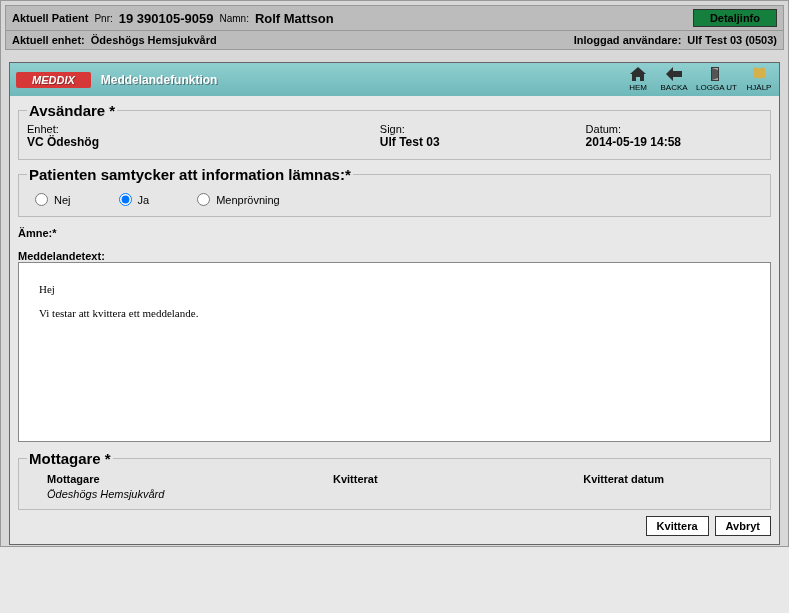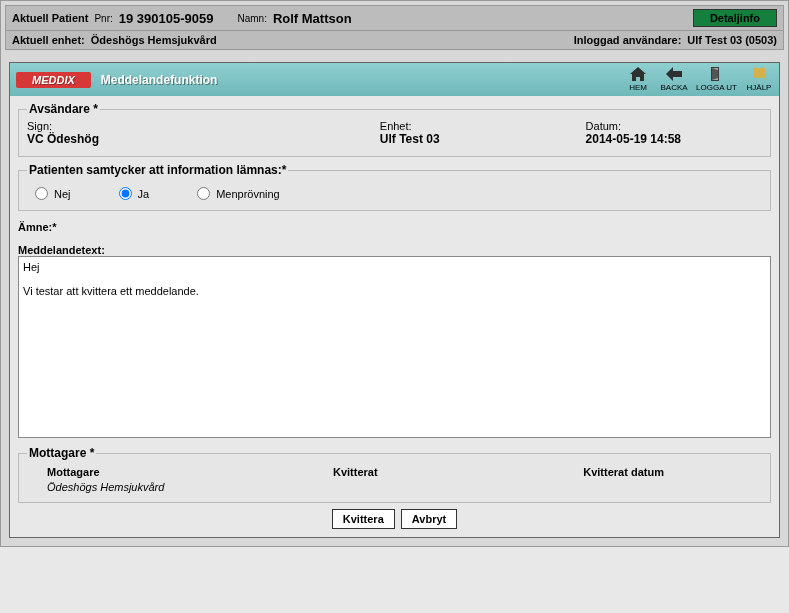--- a/index.html
+++ b/index.html
@@ -120,23 +120,23 @@
       width: 350px;
       font-size: 11px;
       padding: 2px 4px;
       border: 1px solid #888;
     }
     .msg-label { font-weight: bold; margin-top: 8px; font-size: 11px; }
     .msg-text {
       width: 100%;
       flex: 1;
       min-height: 180px;
-      font-family: Liberation Sans, sans-serif;
-      font-size: 11px;
-      padding: 4px;
+      font-family: Liberation Serif, serif;
+      font-size: 11px;
+      padding: 20px;
       border: 1px solid #888;
       resize: none;
       overflow-y: scroll;
       background: #fff;
     }
     .recip-head {
       display: grid;
       grid-template-columns: 40% 35% 25%;
       font-weight: bold;
       font-size: 11px;
@@ -144,35 +144,35 @@
     }
     .recip-row {
       display: grid;
       grid-template-columns: 40% 35% 25%;
       font-style: italic;
       font-size: 11px;
       padding: 1px 0 1px 20px;
     }
     .action-row {
       display: flex;
-      justify-content: center;
+      justify-content: flex-end;
       gap: 6px;
       margin-top: 6px;
     }
     .action-btn {
       background: #fff;
       border: 1px solid #333;
       padding: 3px 10px;
       font-size: 11px;
       font-weight: bold;
       cursor: pointer;
     }
     legend.fieldset-label-legend {
       font-weight: bold;
-      font-size: 12px;
+      font-size: 15px;
       padding: 0 2px;
     }
     fieldset {
       border: 1px solid #bbb;
       padding: 4px 8px 10px 8px;
       background: #e6e6e6;
     }
     .sender-grid {
       display: grid;
       grid-template-columns: 48% 28% 24%;
@@ -180,21 +180,21 @@
   </style>
 </head>
 <body>
 
 <div class="app-wrap">
   <div class="top-bar">
     <div class="top-row1">
       <span class="bold">Aktuell Patient</span>
       <span class="label-small">Pnr:</span>
       <span class="bold" style="font-size:13px">19 390105-9059</span>
-      <span class="label-small" style="margin-left:18px">Namn:</span>
+      <span class="label-small" style="margin-left:0">Namn:</span>
       <span class="bold" style="font-size:13px">Rolf Mattson</span>
       <span class="spacer"></span>
       <button class="detail-btn">Detaljinfo</button>
     </div>
     <div class="top-row2">
       <span class="bold">Aktuell enhet:</span>
       <span class="bold">Ödeshögs Hemsjukvård</span>
       <span class="spacer"></span>
       <span class="bold">Inloggad användare:</span>
       <span class="bold">Ulf Test 03 (0503)</span>
@@ -232,22 +232,22 @@
               </svg></span>
           <span>HJÄLP</span>
         </div>
       </div>
     </div>
 
     <div class="panel-body">
       <fieldset>
         <legend class="fieldset-label-legend">Avsändare *</legend>
         <div class="sender-grid">
+          <div class="sender-cell-label">Enhet:</div>
           <div class="sender-cell-label">Sign:</div>
-          <div class="sender-cell-label">Enhet:</div>
           <div class="sender-cell-label">Datum:</div>
           <div class="sender-cell-value">VC Ödeshög</div>
           <div class="sender-cell-value">Ulf Test 03</div>
           <div class="sender-cell-value">2014-05-19 14:58</div>
         </div>
       </fieldset>
 
       <fieldset style="margin-top:6px;">
         <legend class="fieldset-label-legend">Patienten samtycker att information lämnas:*</legend>
         <div class="consent-row">

